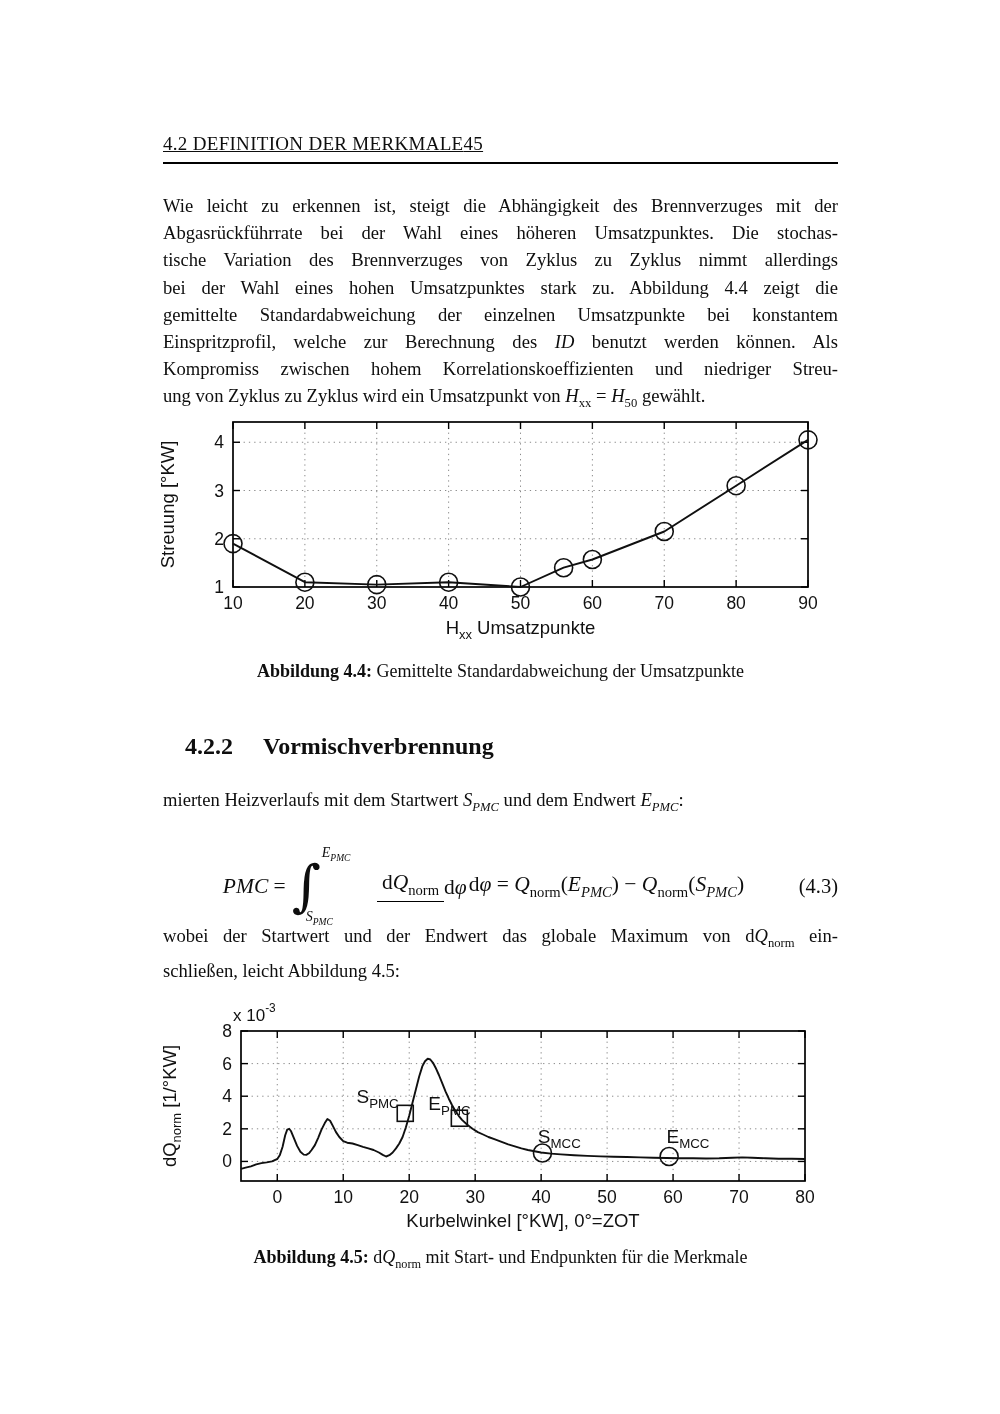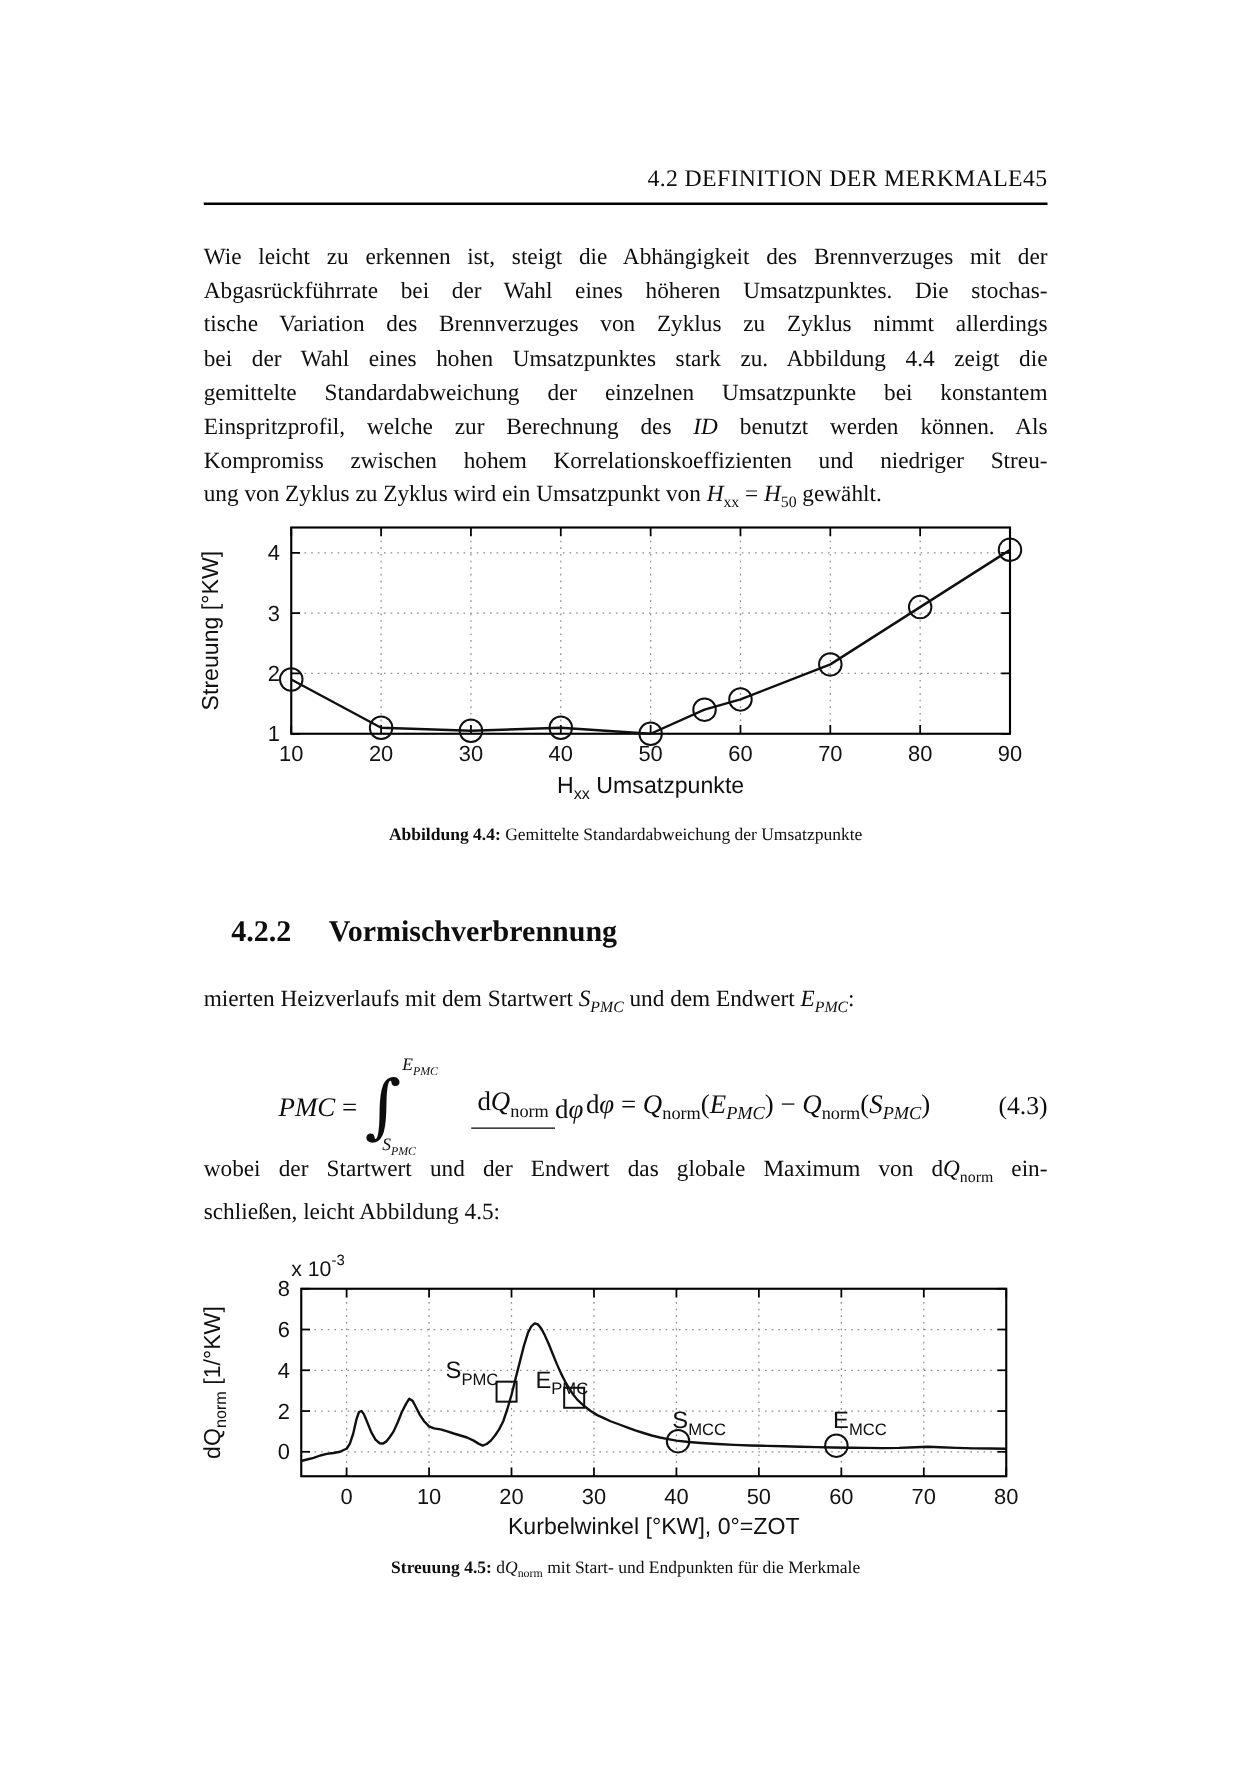--- a/index.html
+++ b/index.html
@@ -1,31 +1,31 @@
 <!DOCTYPE html>
 <html><head>
 <meta charset="utf-8">
 <style>
   html,body{margin:0;padding:0;background:#fff;}
   .page{position:relative;width:1000px;height:1414px;margin:0 auto;background:#ffffff;
         font-family:"Liberation Serif",serif;color:#0e0e0e;overflow:hidden;}
   
   .header{position:absolute;left:163px;top:133px;width:675px;display:flex;
-          justify-content:flex-end;font-size:19px;letter-spacing:.3px;
-          border-bottom:2px solid #000;padding-bottom:7px;}
+          justify-content:flex-start;font-size:19px;letter-spacing:.3px;
+          border-bottom:2px solid #000;padding-bottom:7px;text-decoration:underline;}
   
   .para{position:absolute;left:163px;width:675px;font-size:18.6px;line-height:27.2px;}
   .pline{text-align:justify;text-align-last:justify;white-space:normal;}
   .pline.last{text-align-last:left;}
   .seg-b{font-weight:bold;}
   .seg-i{font-style:italic;}
   .seg-sub,.seg-isub{font-size:68%;vertical-align:-0.38em;}
   .seg-isub{font-style:italic;}
   
-  .caption{position:absolute;left:163px;width:675px;text-align:center;font-size:14px;}
+  .caption{position:absolute;left:163px;width:675px;text-align:center;font-size:18px;}
   
   .heading{position:absolute;left:163px;top:733px;width:675px;font-weight:bold;font-size:24px;}
   .heading .hnum{margin-right:30px;margin-left:22px;}
   
   .formula{position:absolute;left:163px;top:843px;width:675px;height:86px;
            display:flex;align-items:center;justify-content:center;font-size:21.5px;}
   .eq-body{display:flex;align-items:center;margin-right:34px;}
   .int-wrap{position:relative;height:78px;display:flex;align-items:center;
             margin:0 4px 0 6px;padding-right:50px;}
   .int-sign{font-family:"DejaVu Serif",serif;font-size:56px;line-height:78px;}
@@ -235,15 +235,15 @@
         <text x="198.43859649122805" y="99.73913043478261" class="anno"><tspan dy="0">S</tspan><tspan dy="5" font-size="70%">PMC</tspan></text>
         <text x="270.3403508771929" y="107.07608695652173" class="anno"><tspan dy="0">E</tspan><tspan dy="5" font-size="70%">PMC</tspan></text>
         <text x="379.84210526315786" y="139.68478260869566" class="anno"><tspan dy="0">S</tspan><tspan dy="5" font-size="70%">MCC</tspan></text>
         <text x="508.4736842105263" y="139.68478260869566" class="anno"><tspan dy="0">E</tspan><tspan dy="5" font-size="70%">MCC</tspan></text>
         <text x="365" y="224" class="axlab" text-anchor="middle"><tspan dy="0">Kurbelwinkel  [°KW], 0°=ZOT</tspan></text>
         <text x="18" y="103" class="axlab" text-anchor="middle" transform="rotate(-90 18 103)"><tspan dy="0">dQ</tspan><tspan dy="5" font-size="70%">norm</tspan><tspan dy="-5"> [1/°KW]</tspan></text>
         <text x="75" y="18" class="corner"><tspan dy="0">x 10</tspan><tspan dy="-9" font-size="70%">-3</tspan></text>
       </svg>
   </div>
 
-  <div class="caption" style="top:1247px;"><span class="seg-b">Streuung 4.5: </span><span>d</span><span class="seg-i">Q</span><span class="seg-sub">norm</span><span> mit Start- und Endpunkten für die Merkmale</span></div>
+  <div class="caption" style="top:1247px;"><span class="seg-b">Abbildung 4.5: </span><span>d</span><span class="seg-i">Q</span><span class="seg-sub">norm</span><span> mit Start- und Endpunkten für die Merkmale</span></div>
 
 </div>
 
 </body></html>

